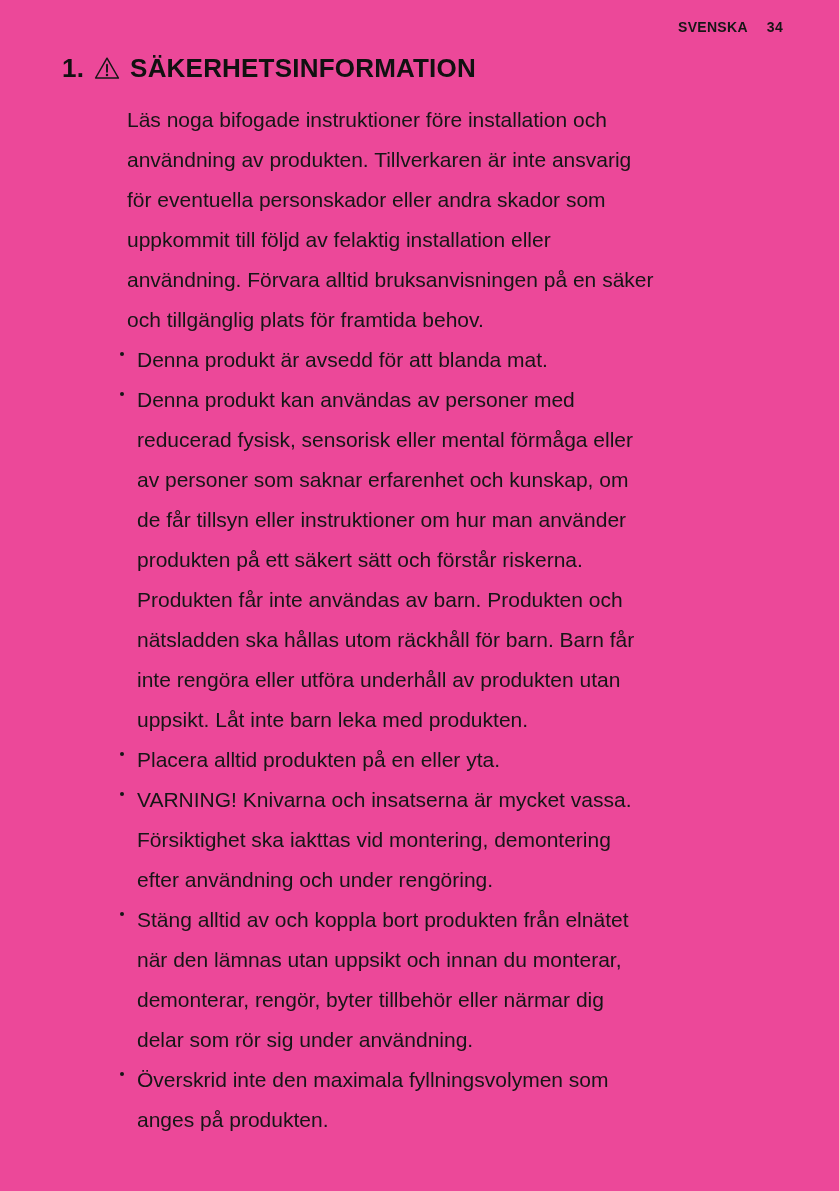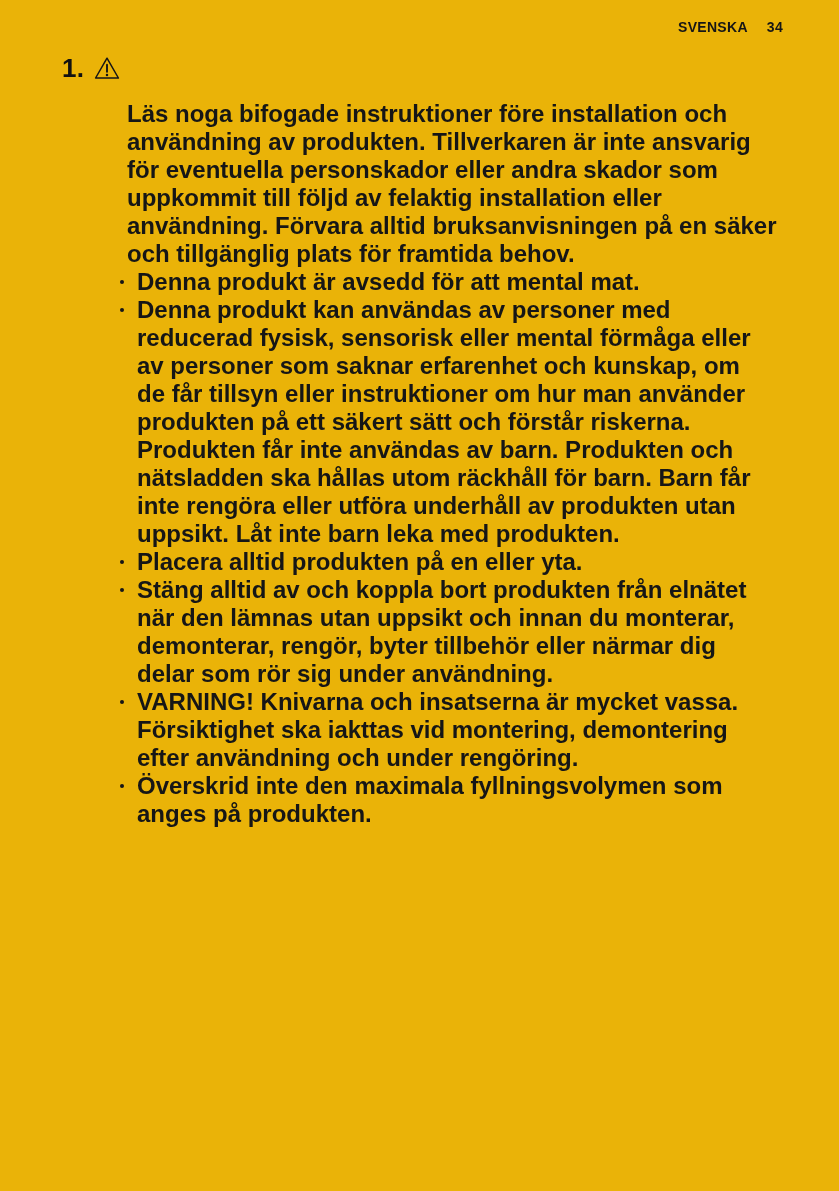--- a/index.html
+++ b/index.html
@@ -4,21 +4,21 @@
 <style>
   html, body {
     margin: 0;
     padding: 0;
     background: #ffffff;
   }
   .page {
     position: relative;
     width: 839px;
     height: 1191px;
-    background: #eab308;
+    background: #ec4899;
     box-sizing: border-box;
     font-family: "Liberation Sans", "DejaVu Sans", sans-serif;
     color: #161616;
     overflow: hidden;
   }
   .page-header {
     position: absolute;
     top: 19px;
     right: 56px;
     display: flex;
@@ -47,23 +47,23 @@
     height: 24px;
     display: block;
     margin: 0 1px 2px 1px;
     flex: 0 0 auto;
   }
   .body-text {
     position: absolute;
     top: 100px;
     left: 127px;
     width: 662px;
-    font-size: 24px;
-    line-height: 28px;
-    font-weight: 700;
+    font-size: 21px;
+    line-height: 40px;
+    font-weight: 400;
     color: #161616;
   }
   .intro {
     margin: 0;
     white-space: pre-line;
   }
   .bullet-list {
     margin: 0;
     padding: 0;
     list-style: none;
@@ -94,46 +94,47 @@
     <span>34</span>
   </div>
 
   <h1 class="section-heading">
     <span>1.</span>
     <svg class="warning-icon" viewBox="0 0 26 24" aria-hidden="true">
       <path d="M13 2.2 L24.4 22 L1.6 22 Z" fill="none" stroke="#161616" stroke-width="1.5" stroke-linejoin="round"></path>
       <path d="M13 8.6 L13 15.8" stroke="#161616" stroke-width="1.9" stroke-linecap="round"></path>
       <circle cx="13" cy="19" r="1.25" fill="#161616"></circle>
     </svg>
+    <span>SÄKERHETSINFORMATION</span>
   </h1>
 
   <div class="body-text">
     <p class="intro">Läs noga bifogade instruktioner före installation och
 användning av produkten. Tillverkaren är inte ansvarig
 för eventuella personskador eller andra skador som
 uppkommit till följd av felaktig installation eller
 användning. Förvara alltid bruksanvisningen på en säker
 och tillgänglig plats för framtida behov.</p>
     <ul class="bullet-list">
-      <li class="bullet-item"><span>Denna produkt är avsedd för att mental mat.</span></li>
+      <li class="bullet-item"><span>Denna produkt är avsedd för att blanda mat.</span></li>
       <li class="bullet-item"><span>Denna produkt kan användas av personer med
 reducerad fysisk, sensorisk eller mental förmåga eller
 av personer som saknar erfarenhet och kunskap, om
 de får tillsyn eller instruktioner om hur man använder
 produkten på ett säkert sätt och förstår riskerna.
 Produkten får inte användas av barn. Produkten och
 nätsladden ska hållas utom räckhåll för barn. Barn får
 inte rengöra eller utföra underhåll av produkten utan
 uppsikt. Låt inte barn leka med produkten.</span></li>
       <li class="bullet-item"><span>Placera alltid produkten på en eller yta.</span></li>
+      <li class="bullet-item"><span>VARNING! Knivarna och insatserna är mycket vassa.
+Försiktighet ska iakttas vid montering, demontering
+efter användning och under rengöring.</span></li>
       <li class="bullet-item"><span>Stäng alltid av och koppla bort produkten från elnätet
 när den lämnas utan uppsikt och innan du monterar,
 demonterar, rengör, byter tillbehör eller närmar dig
 delar som rör sig under användning.</span></li>
-      <li class="bullet-item"><span>VARNING! Knivarna och insatserna är mycket vassa.
-Försiktighet ska iakttas vid montering, demontering
-efter användning och under rengöring.</span></li>
       <li class="bullet-item"><span>Överskrid inte den maximala fyllningsvolymen som
 anges på produkten.</span></li>
     </ul>
   </div>
 
 </div>
 
 </body></html>

